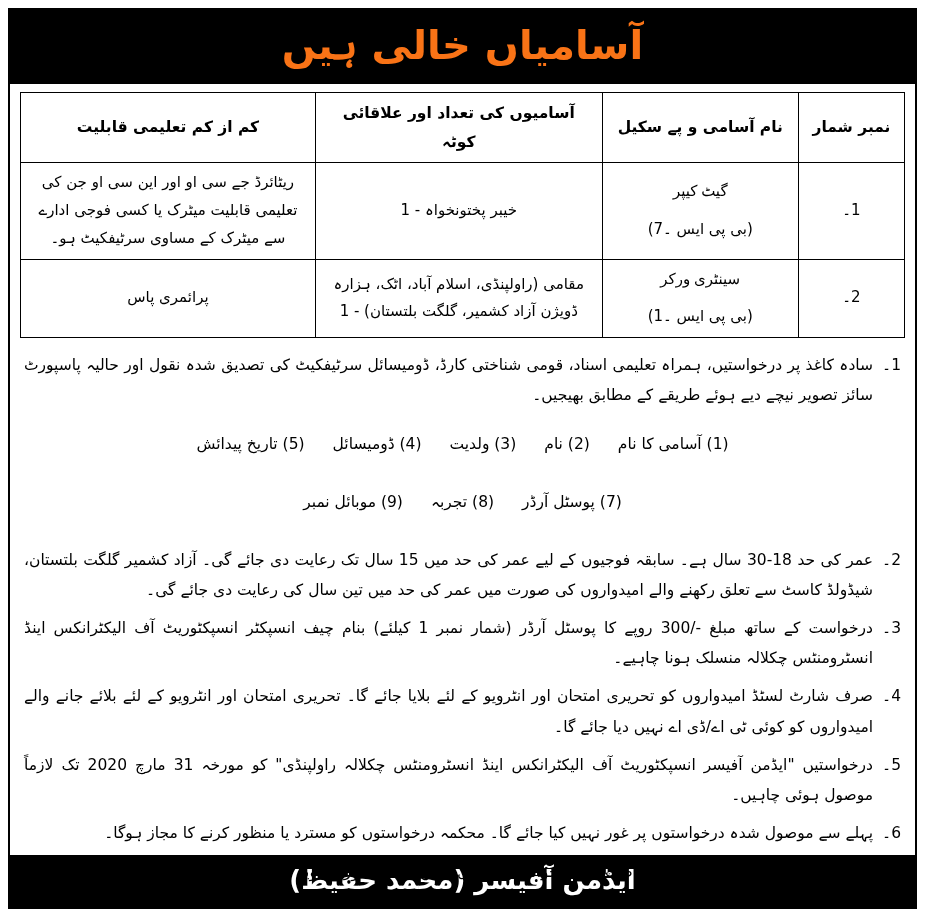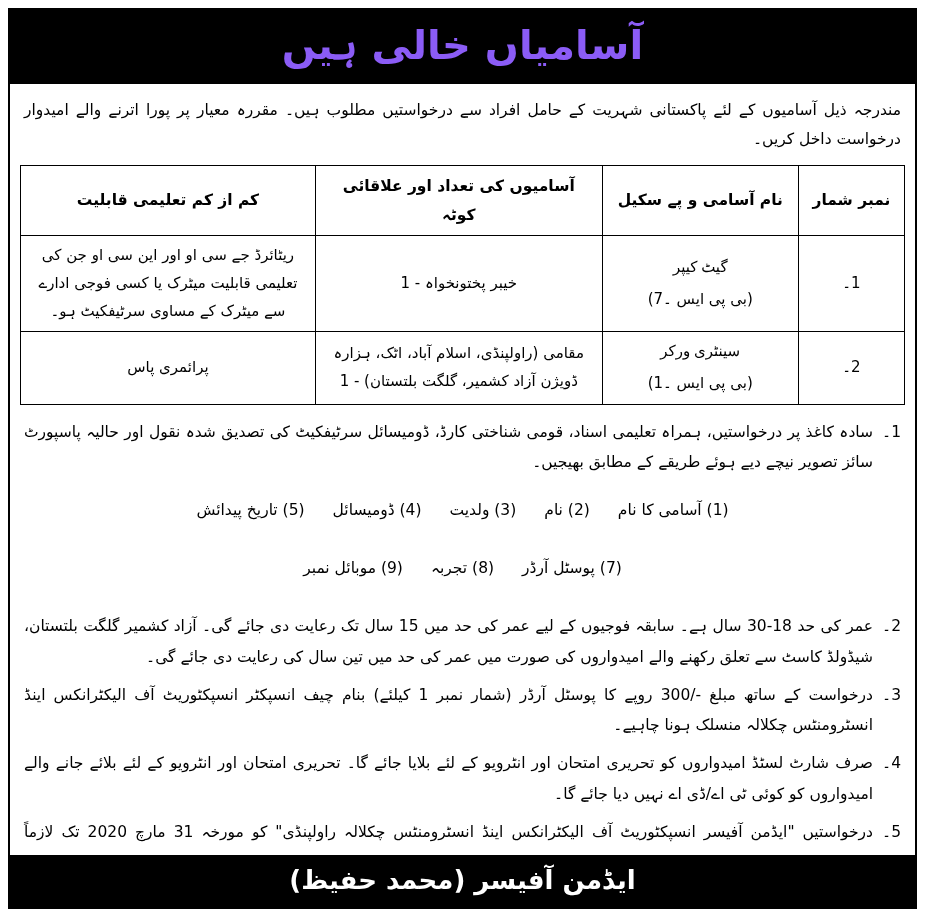--- a/index.html
+++ b/index.html
@@ -24,21 +24,21 @@
     top: 8px;
     right: 8px;
     bottom: 8px;
     border: 2px solid #000;
     background: #fff;
     box-sizing: border-box;
     overflow: hidden;
   }
   .header-bar {
     background: #000;
-    color: #8b5cf6;
+    color: #f97316;
     text-align: center;
     padding: 10px 0 14px 0;
     direction: rtl;
   }
   .header-title {
     font-size: 40px;
     font-weight: bold;
     letter-spacing: 1px;
     line-height: 1.25;
   }
@@ -86,21 +86,21 @@
     font-weight: bold;
     text-align: center;
     font-size: 15.5px;
   }
   .col-sr { width: 11%; text-align: center; }
   .col-post { width: 22%; text-align: center; }
   .col-quota { width: 33%; text-align: center; margin-top: 32px; }
   .col-qual { width: 34%; text-align: center; }
   td.qual-cell { }
   .post-name { display: block; font-family: Liberation Serif, serif; }
-  .post-scale { display: block; margin-top: 4px; }
+  .post-scale { display: block; margin-top: 10px; }
   .notes {
     margin-top: 12px;
     padding: 0 4px 6px 4px;
   }
   .note {
     display: flex;
     flex-direction: row;
     align-items: flex-start;
     font-size: 15.5px;
     line-height: 1.95;
@@ -164,21 +164,20 @@
 
     <div class="header-bar">
       <div class="header-title">آسامیاں خالی ہیں</div>
     </div>
 
     <div class="body-area">
 
 
       <div class="content-layer">
 
-        <div class="intro">مندرجہ ذیل آسامیوں کے لئے پاکستانی شہریت کے حامل افراد سے درخواستیں مطلوب ہیں۔ مقررہ معیار پر پورا اترنے والے امیدوار درخواست داخل کریں۔</div>
 
         <table class="jobs">
           <thead>
             <tr>
               <th class="col-sr">نمبر شمار</th>
               <th class="col-post">نام آسامی و پے سکیل</th>
               <th class="col-quota">آسامیوں کی تعداد اور علاقائی کوٹہ</th>
               <th class="col-qual">کم از کم تعلیمی قابلیت</th>
             </tr>
           </thead>

